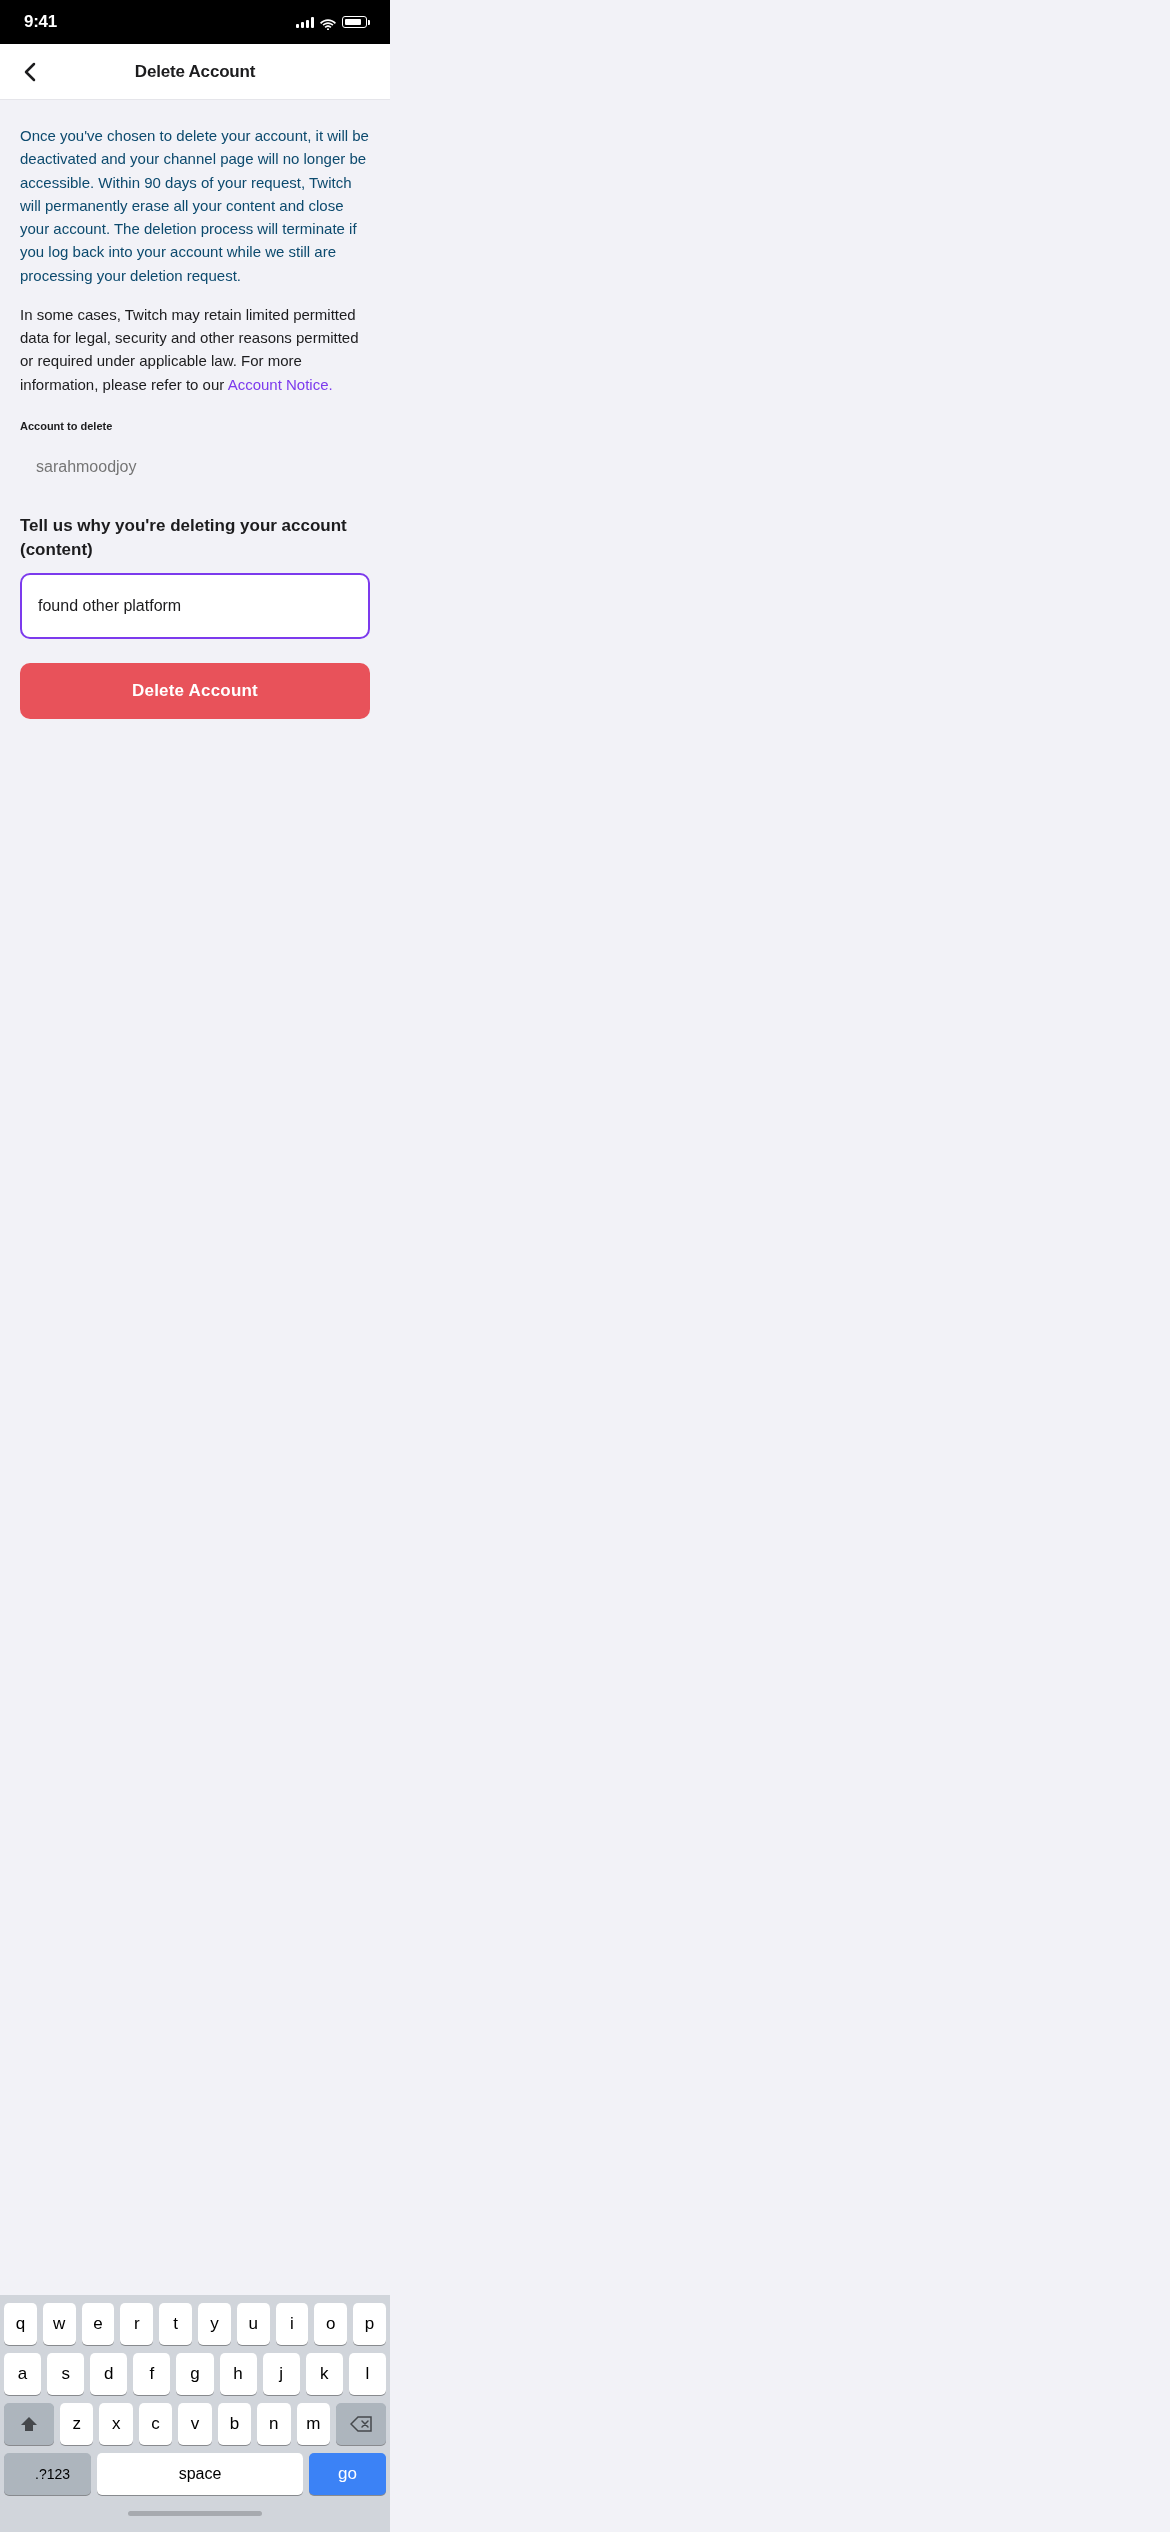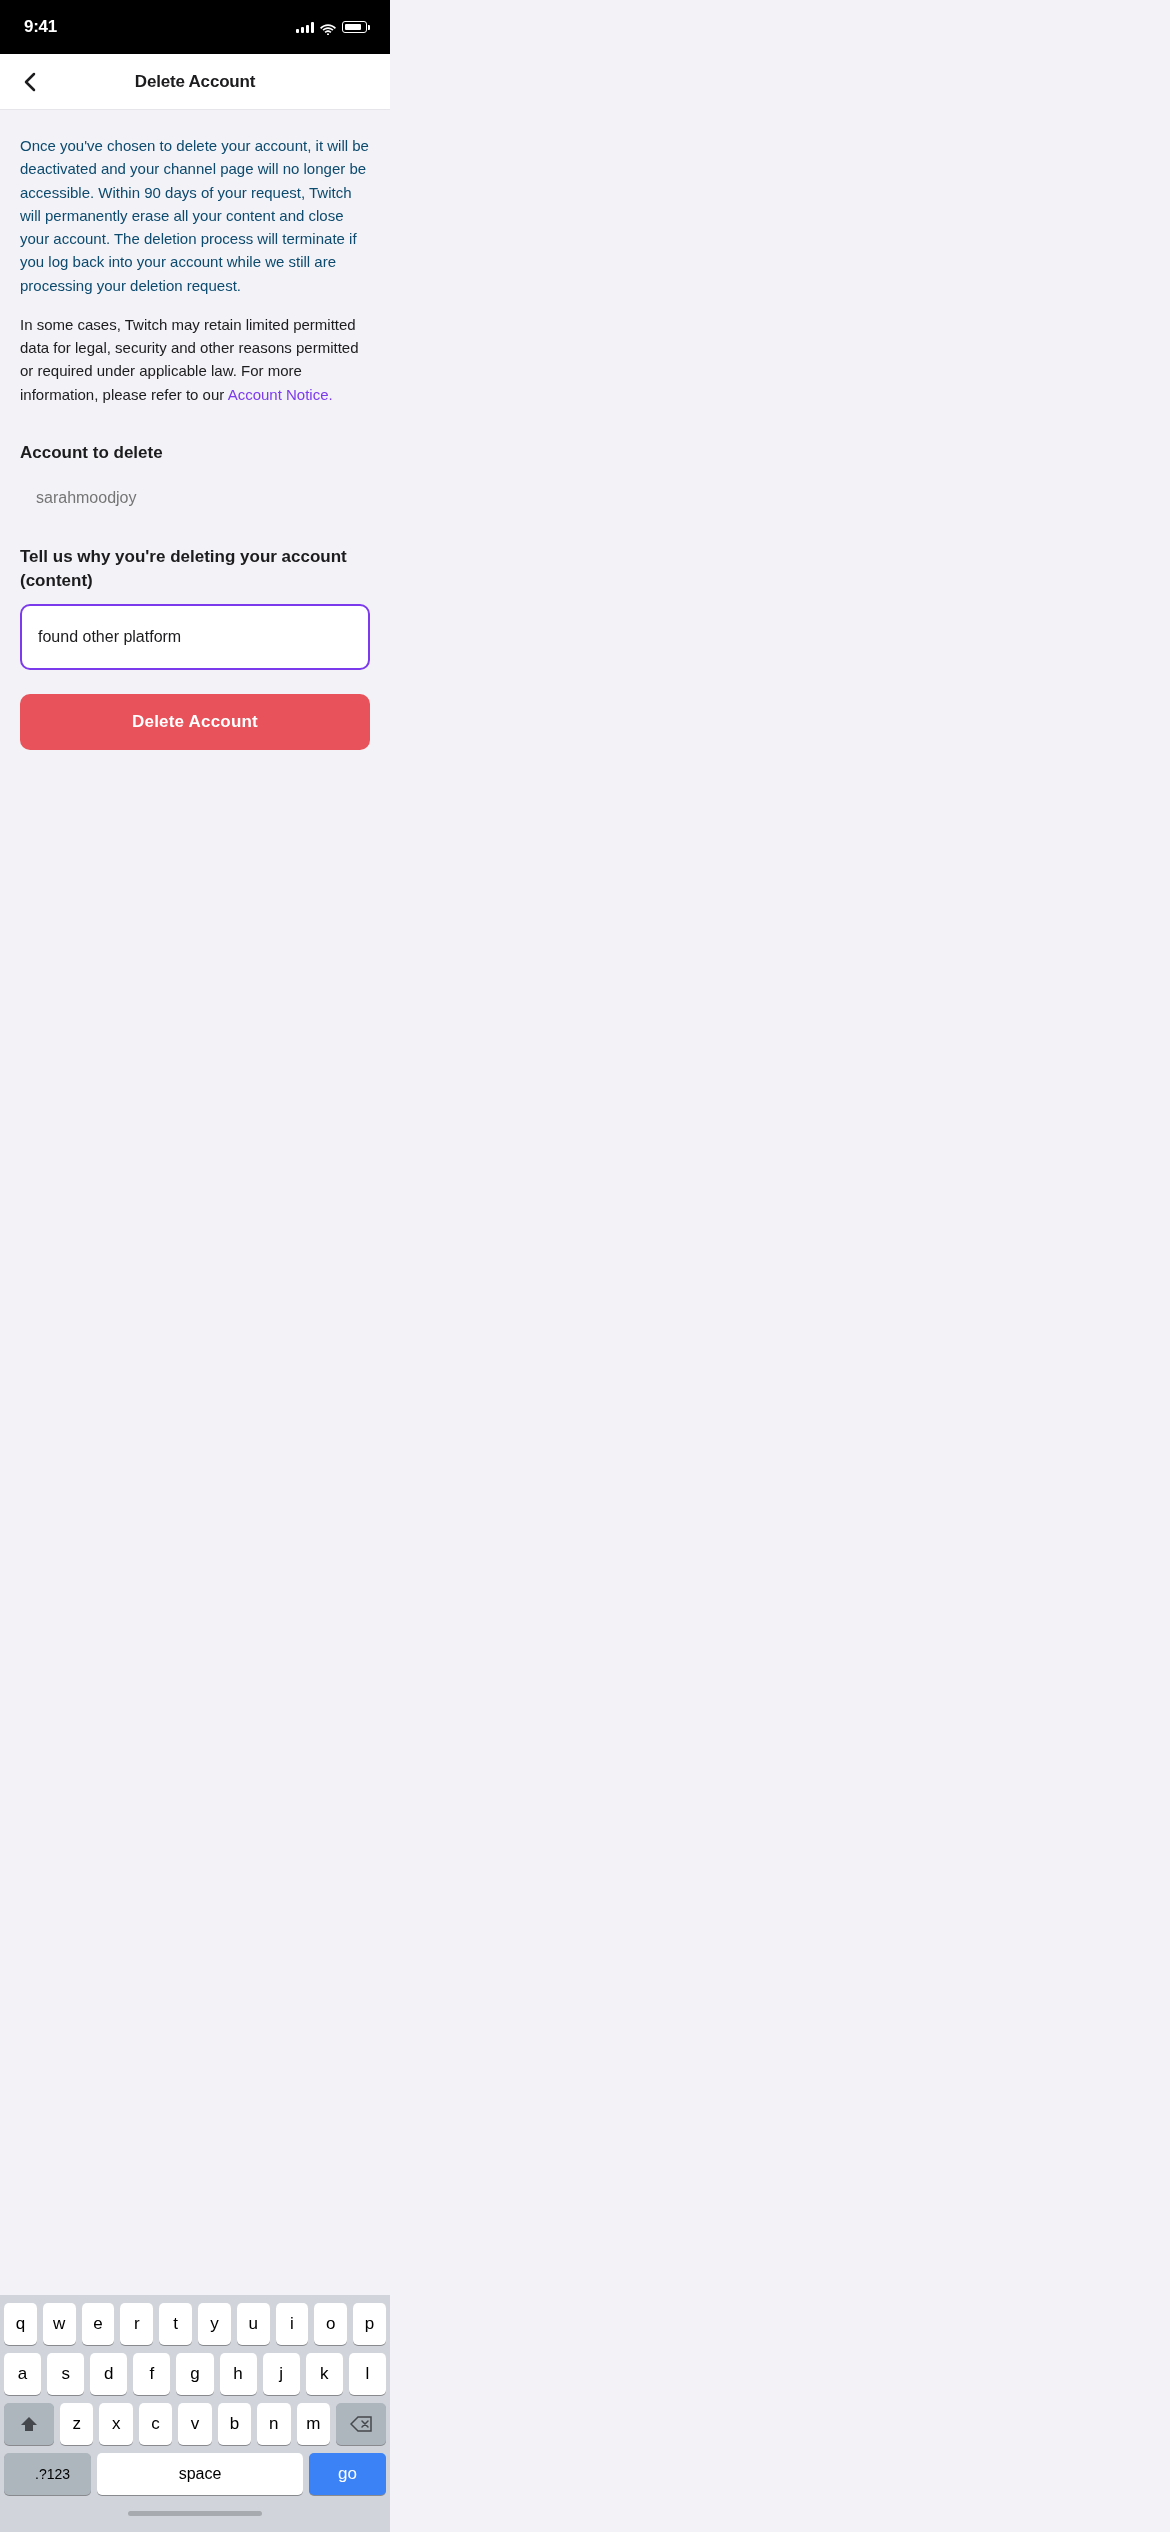--- a/index.html
+++ b/index.html
@@ -9,21 +9,21 @@
       width: 390px;
       min-height: 844px;
       background: #f2f2f7;
       font-family: -apple-system, 'SF Pro Text', 'Helvetica Neue', sans-serif;
       overflow-x: hidden;
     }
 
     
     .status-bar {
       background: #000;
-      height: 54px;
+      height: 44px;
       display: flex;
       align-items: center;
       justify-content: space-between;
       padding: 0 20px 0 24px;
     }
     .status-time {
       color: #fff;
       font-size: 17px;
       font-weight: 600;
       letter-spacing: -0.3px;
@@ -133,24 +133,24 @@
       color: #1c1c1e;
       margin-bottom: 4px;
     }
 
     .privacy-link {
       color: #7c3aed;
       text-decoration: none;
     }
 
     .section-label {
-      font-size: 17px;
+      font-size: 11px;
       font-weight: 700;
       color: #1c1c1e;
-      margin-top: 37px;
+      margin-top: 24px;
       margin-bottom: 12px;
     }
 
     .account-field {
       background: #f2f2f7;
       border: none;
       border-radius: 10px;
       padding: 14px 16px;
       font-size: 16px;
       color: #8e8e93;

